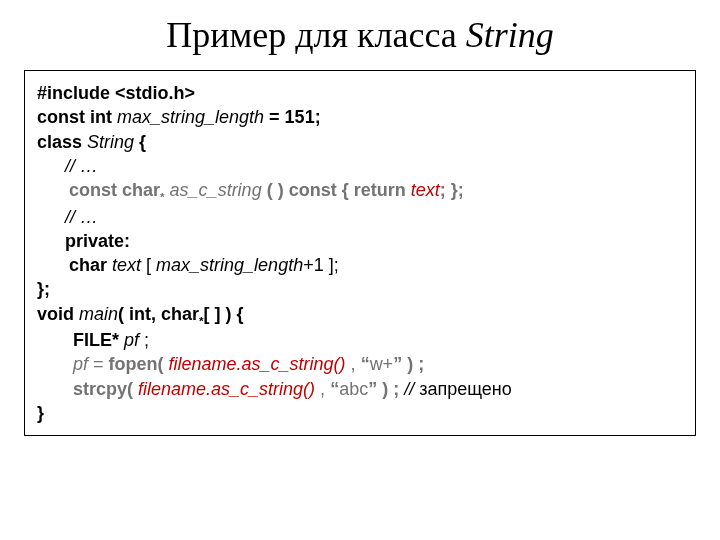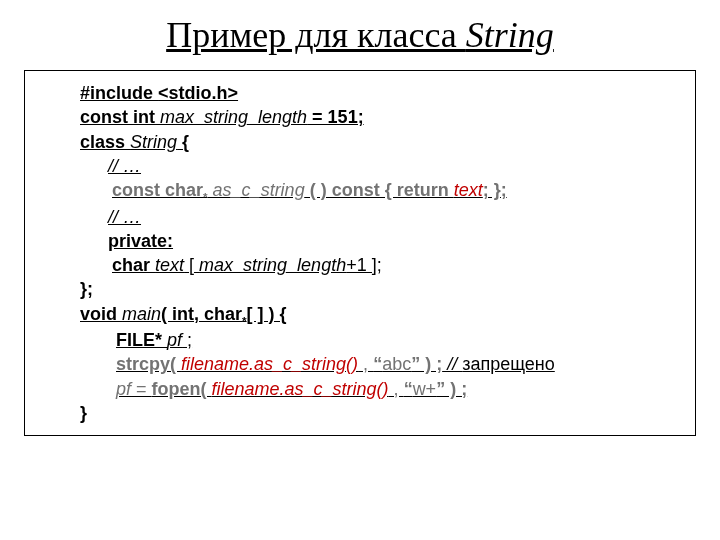--- a/index.html
+++ b/index.html
@@ -10,42 +10,40 @@
     background: #fff;
     font-family: "Times New Roman", Times, serif;
     color: #000;
     box-sizing: border-box;
   }
   .slide {
     width: 720px;
     height: 540px;
     box-sizing: border-box;
     padding: 8px 24px 18px 24px;
-    text-decoration: underline;
   }
   .title {
     text-align: center;
     font-size: 36px;
     margin: 6px 0 14px 0;
     font-family: "Times New Roman", Times, serif;
   }
   .title .italic {
     font-style: italic;
   }
   .codebox {
     border: 1px solid #000;
     padding: 10px 8px 10px 12px;
     font-family: Arial, Helvetica, sans-serif;
     font-size: 18px;
     line-height: 1.35;
     white-space: nowrap;
   }
   .codebox .line {
     display: block;
-    margin-left: 43px;
   }
   .bold { font-weight: bold; }
   .ital { font-style: italic; }
   .purple { color: #737373; }
   .red { color: #c00000; }
   .sub { font-size: 0.65em; vertical-align: sub; }
   .indent1 { padding-left: 28px; }
   .indent2 { padding-left: 32px; }
   .indent3 { padding-left: 36px; }
   .gap { height: 6px; }
@@ -98,23 +96,23 @@
     <span class="line">
       <span class="bold">void </span><span class="ital">main</span><span class="bold">( int, char</span><span class="bold sub">*</span><span class="bold">[ ] ) {</span>
     </span>
 
     <span class="line indent3">
       <span class="bold">FILE* </span><span class="ital">pf</span><span> ;</span>
     </span>
 
 
     <span class="line indent3">
-      <span class="bold purple">strcpy( </span><span class="ital red">filename.as_c_string()</span><span class="purple"> , </span><span class="bold purple">“</span><span class="purple">abc</span><span class="bold purple">” ) ;</span><span class="ital">   // </span><span class="comment">  запрещено</span>
+      <span class="ital purple">pf</span><span class="purple"> = </span><span class="bold purple">fopen( </span><span class="ital red">filename.as_c_string()</span><span class="purple"> , </span><span class="bold purple">“</span><span class="purple">w+</span><span class="bold purple">” ) ;</span>
     </span>
 
     <span class="line indent3">
-      <span class="ital purple">pf</span><span class="purple"> = </span><span class="bold purple">fopen( </span><span class="ital red">filename.as_c_string()</span><span class="purple"> , </span><span class="bold purple">“</span><span class="purple">w+</span><span class="bold purple">” ) ;</span>
+      <span class="bold purple">strcpy( </span><span class="ital red">filename.as_c_string()</span><span class="purple"> , </span><span class="bold purple">“</span><span class="purple">abc</span><span class="bold purple">” ) ;</span><span class="ital">   // </span><span class="comment">  запрещено</span>
     </span>
 
     <span class="line bold">}</span>
 
   </div>
 </div>
 
 </body></html>

